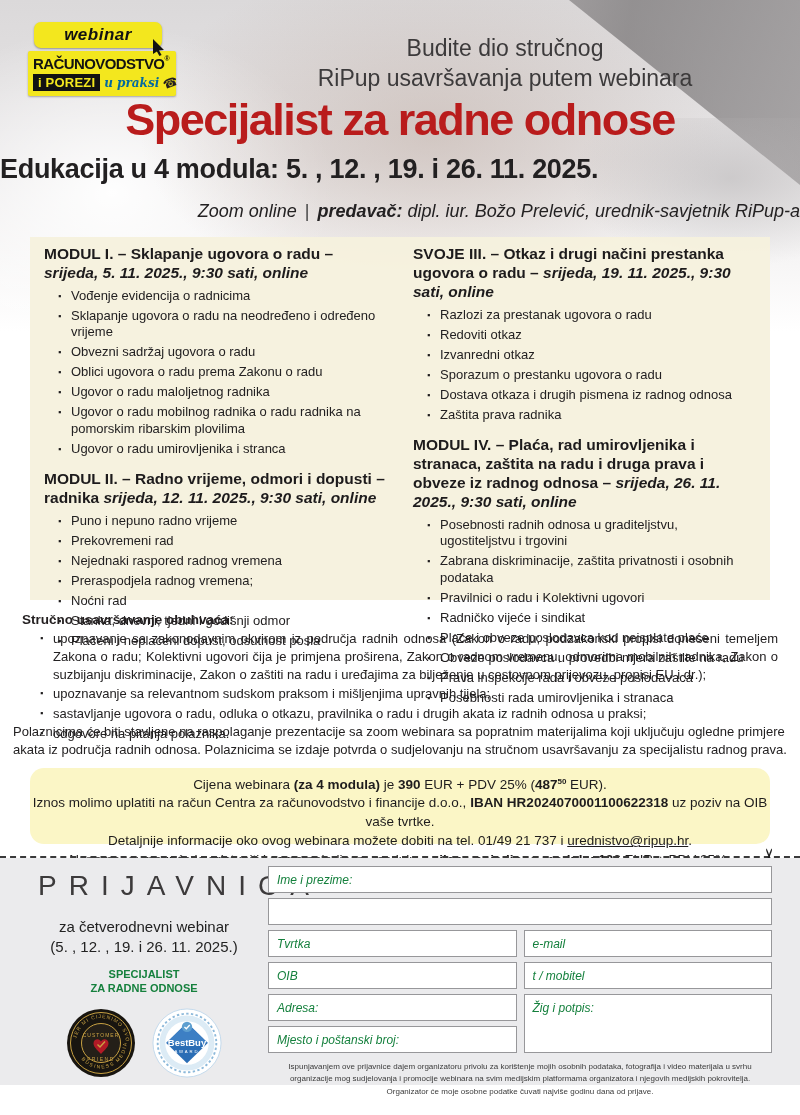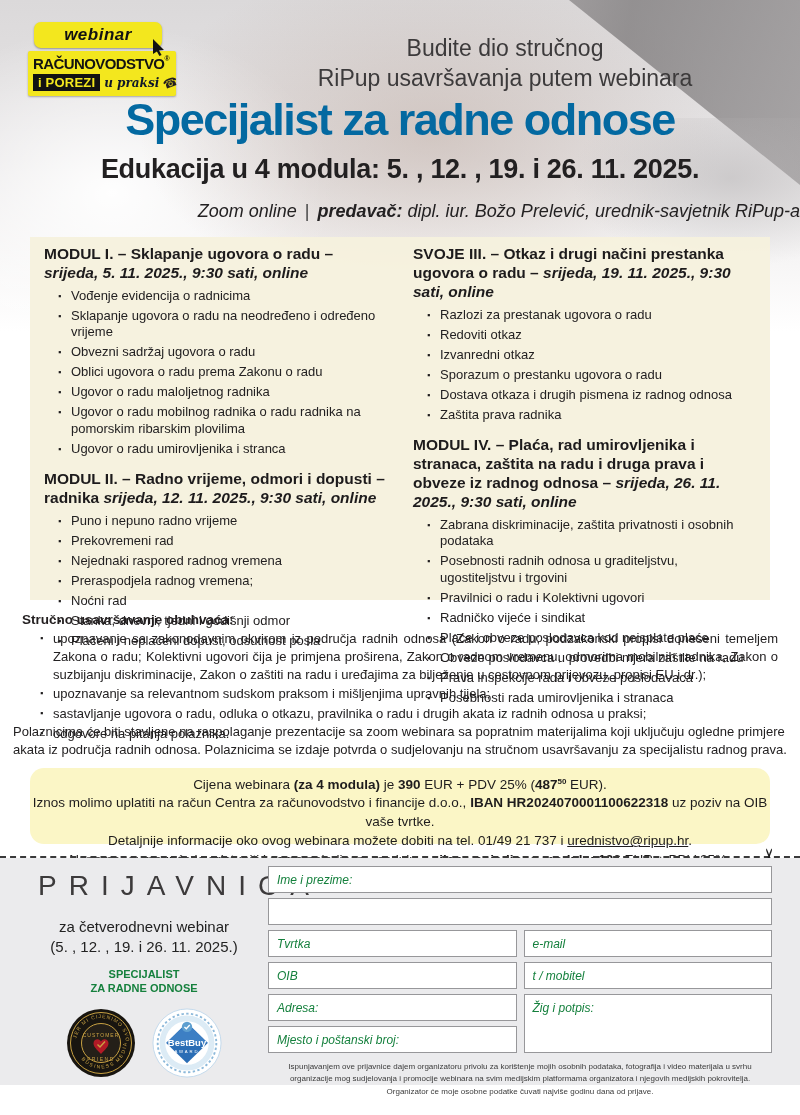--- a/index.html
+++ b/index.html
@@ -36,29 +36,29 @@
   .logo-web span{font-style:italic;font-weight:800;font-size:17px;color:#121212;letter-spacing:.5px;}
   .cursor{position:absolute;right:-3px;bottom:-8px;width:13px;height:17px;}
   .logo-main{
     background:#f3e71e;margin-top:3px;padding:4px 5px 5px 5px;border-radius:2px;
     box-shadow:0 1px 2px rgba(0,0,0,.3);
   }
   .brand1{font-weight:800;font-size:15px;letter-spacing:-.6px;color:#121212;white-space:nowrap;}
   .brand1 sup{font-size:7px;vertical-align:top;}
   .brand-row{display:flex;align-items:center;gap:4px;margin-top:2px;}
   .brand2{background:#121212;color:#f3e71e;font-weight:800;font-size:13px;padding:1px 5px;letter-spacing:.2px;white-space:nowrap;}
-  .script{font-family:"DejaVu Serif",serif;font-style:italic;font-weight:700;font-size:12px;color:#0f172a;white-space:nowrap;}
+  .script{font-family:"DejaVu Serif",serif;font-style:italic;font-weight:700;font-size:12px;color:#0369a1;white-space:nowrap;}
   .phone-glyph{font-size:12px;transform:rotate(-20deg);display:inline-block;}
 
   
   .intro{position:absolute;left:240px;right:30px;top:34px;text-align:center;
     font-size:23px;line-height:1.3;color:#3c3a3b;}
   .title{position:absolute;left:0;right:0;top:94px;text-align:center;
-    font-size:45px;font-weight:800;letter-spacing:-1.5px;color:#0369a1;}
-  .subtitle{position:absolute;left:0;right:0;top:154px;text-align:center;
+    font-size:45px;font-weight:800;letter-spacing:-1.5px;color:#b91c1c;}
+  .subtitle{position:absolute;left:0;right:0;top:154px;
     font-size:27px;font-weight:600;letter-spacing:-.3px;color:#222021;}
   .session{position:absolute;left:0;right:0;top:201px;text-align:right;
     font-size:18px;font-style:italic;color:#232122;}
   .session .sep{font-style:normal;padding:0 8px;color:#444;}
   .session b{font-weight:800;}
 
   
   .panel{
     position:absolute;left:30px;right:30px;top:237px;height:363px;
     background:rgba(245,241,221,.95);padding:8px 14px 6px 14px;box-sizing:border-box;
@@ -189,22 +189,22 @@
           <li>Redoviti otkaz</li>
           <li>Izvanredni otkaz</li>
           <li>Sporazum o prestanku ugovora o radu</li>
           <li>Dostava otkaza i drugih pismena iz radnog odnosa</li>
           <li>Zaštita prava radnika</li>
         </ul>
       </div>
       <div class="mod">
         <div class="mod-head"><span>MODUL IV.</span><span> – Plaća, rad umirovljenika i stranaca, zaštita na radu i druga prava i obveze iz radnog odnosa – </span><em>srijeda, 26. 11. 2025., 9:30 sati, online</em></div>
         <ul class="blist">
+          <li>Posebnosti radnih odnosa u graditeljstvu, ugostiteljstvu i trgovini</li>
           <li>Zabrana diskriminacije, zaštita privatnosti i osobnih podataka</li>
-          <li>Posebnosti radnih odnosa u graditeljstvu, ugostiteljstvu i trgovini</li>
           <li>Pravilnici o radu i Kolektivni ugovori</li>
           <li>Radničko vijeće i sindikat</li>
           <li>Plaće i obveze poslodavca kod neisplate plaće</li>
           <li>Obveze poslodavca u provedbi mjera zaštite na radu</li>
           <li>Prava inspekcije rada i obveze poslodavaca</li>
           <li>Posebnosti rada umirovljenika i stranaca</li>
         </ul>
       </div>
     </div>
   </div>

